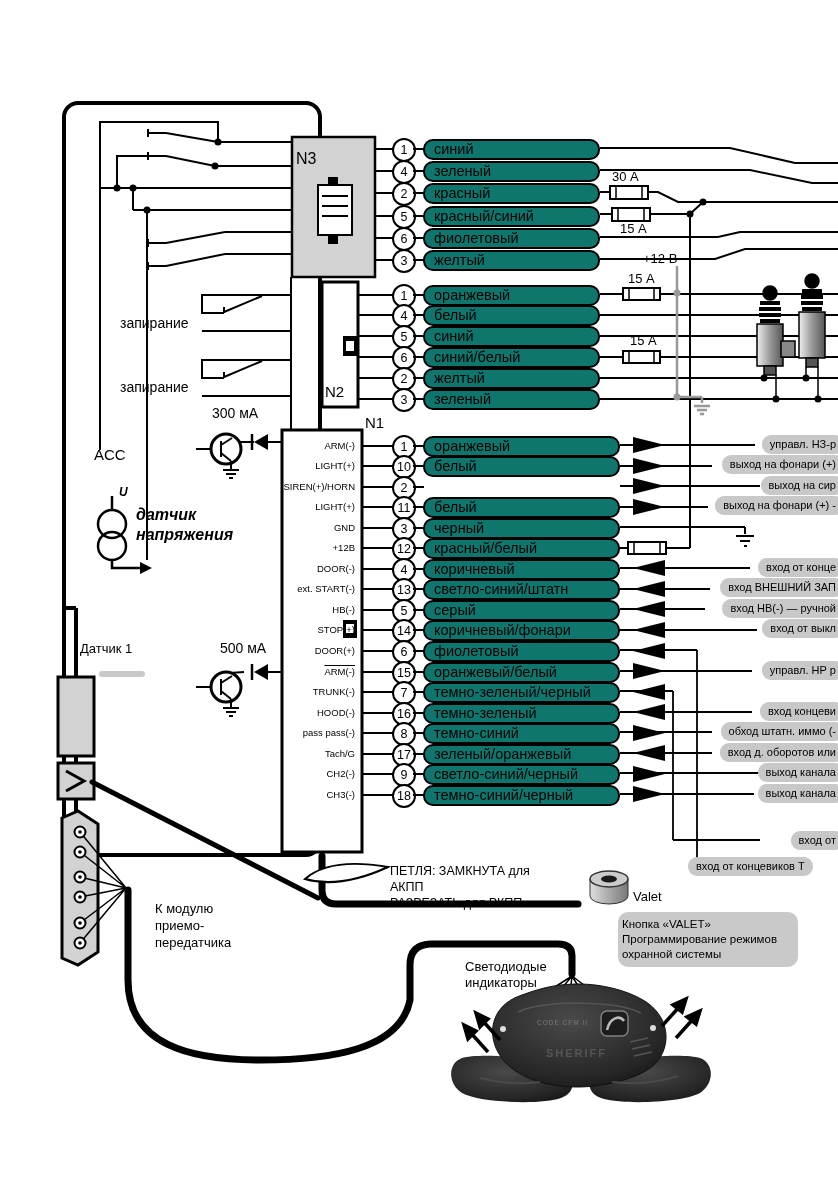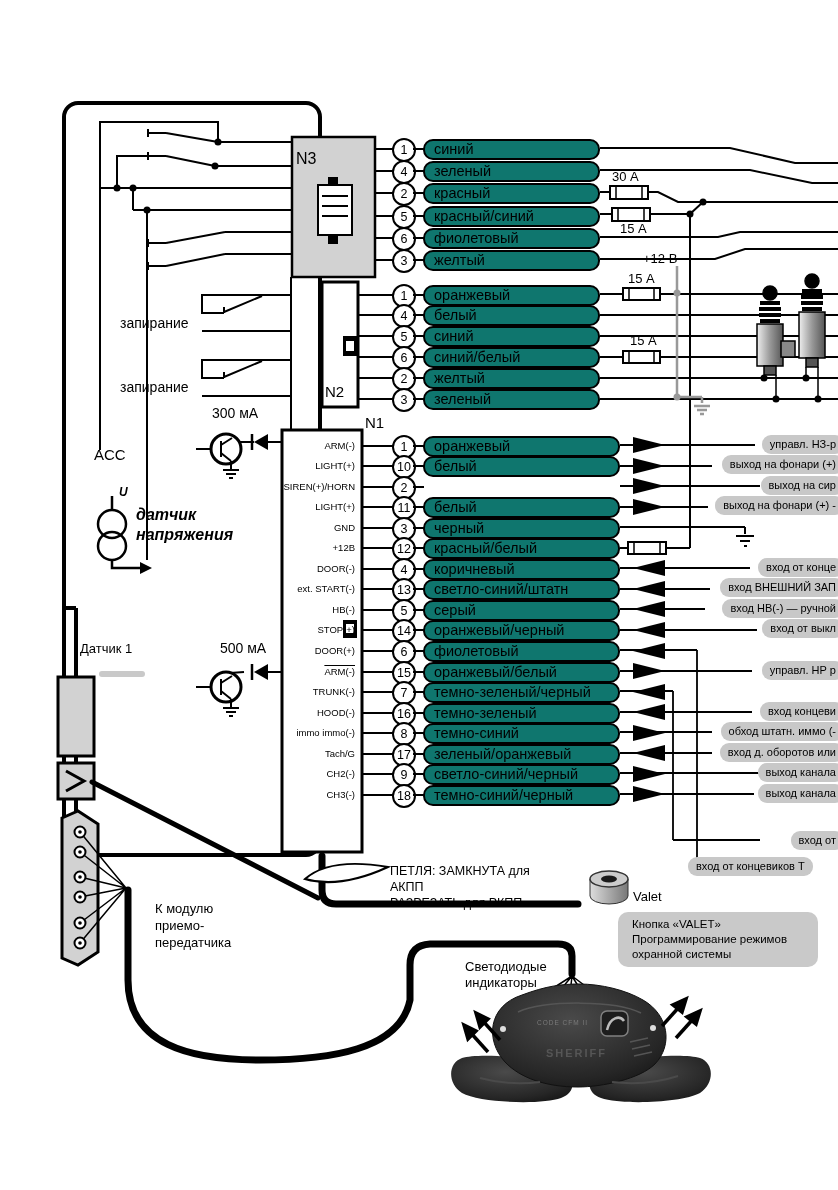--- a/index.html
+++ b/index.html
@@ -33,21 +33,21 @@
   .note:empty{display:none}
   .note-d{position:absolute;background:#c8c8c8;border-radius:9px;padding:2px 8px;font-size:11px;line-height:15px;white-space:nowrap}
   .note-d1{top:831px;right:-6px}
   .note-d2{top:857px;left:688px}
   
   .n3sig{position:absolute;left:90px;width:198px;text-align:right;font-size:14px;top:calc(126px + var(--i)*22.6px)}
   .conn-label{position:absolute;font-size:16px}
   .fuse-lbl{position:absolute;font-size:13px}
   .gray-box{position:absolute;background:#c9c9c9;border-radius:6px;text-align:center}
   .sensor-pins{left:99px;top:671px;width:46px;font-size:14px;line-height:19.5px;padding:3px 0}
-  .valet-note{left:618px;top:912px;width:172px;text-align:left;font-size:11.5px;line-height:15px;padding:5px 14px;border-radius:10px}
+  .valet-note{left:618px;top:912px;width:172px;text-align:left;font-size:11.5px;line-height:15px;padding:5px 4px;border-radius:10px}
   .it{font-style:italic;font-weight:bold}
   .dev-text1{position:absolute;left:537px;top:1019px;font-size:6.5px;color:#7a7a7a;letter-spacing:1px}
   .dev-brand{position:absolute;left:546px;top:1047px;font-size:11px;font-weight:bold;color:#565656;letter-spacing:2px}
 </style>
 </head>
 <body>
 
 <svg class="wires" width="838" height="1190" viewBox="0 0 838 1190">
   <defs>
     <linearGradient id="metal" x1="0" y1="0" x2="1" y2="0">
@@ -415,21 +415,21 @@
     <div class="pin-row" style="--i: 8;">
     <span class="sig">HB(-)</span>
     <span class="pin-num">5</span>
     <span class="capsule">серый</span>
     <span class="arrow in"></span>
     <span class="note">вход НВ(-) — ручной</span>
   </div>
     <div class="pin-row" style="--i: 9;">
     <span class="sig">STOP(+)</span>
     <span class="pin-num">14</span>
-    <span class="capsule">оранжевый/черный</span>
+    <span class="capsule">коричневый/фонари</span>
     <span class="arrow in"></span>
     <span class="note">вход от выкл</span>
   </div>
     <div class="pin-row" style="--i: 10;">
     <span class="sig">DOOR(+)</span>
     <span class="pin-num">6</span>
     <span class="capsule">фиолетовый</span>
     <span class="arrow in"></span>
 
   </div>
@@ -448,21 +448,21 @@
 
   </div>
     <div class="pin-row" style="--i: 13;">
     <span class="sig">HOOD(-)</span>
     <span class="pin-num">16</span>
     <span class="capsule">темно-зеленый</span>
     <span class="arrow in"></span>
     <span class="note">вход концеви</span>
   </div>
     <div class="pin-row" style="--i: 14;">
-    <span class="sig">immo immo(-)</span>
+    <span class="sig">pass pass(-)</span>
     <span class="pin-num">8</span>
     <span class="capsule">темно-синий</span>
     <span class="arrow out"></span>
     <span class="note">обход штатн. иммо (-</span>
   </div>
     <div class="pin-row" style="--i: 15;">
     <span class="sig">Tach/G</span>
     <span class="pin-num">17</span>
     <span class="capsule">зеленый/оранжевый</span>
     <span class="arrow in"></span>

